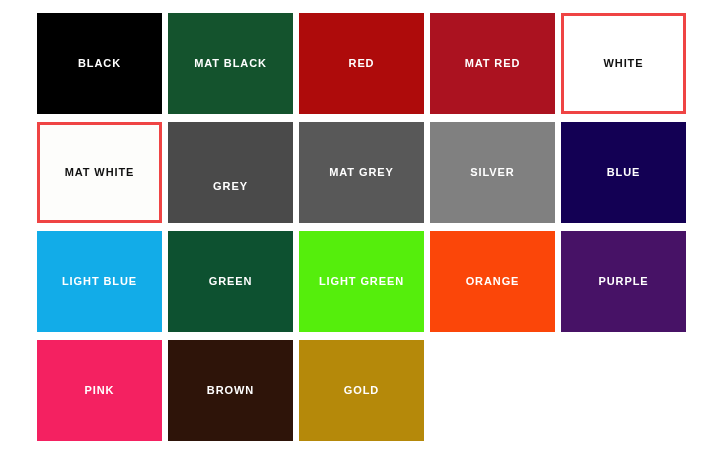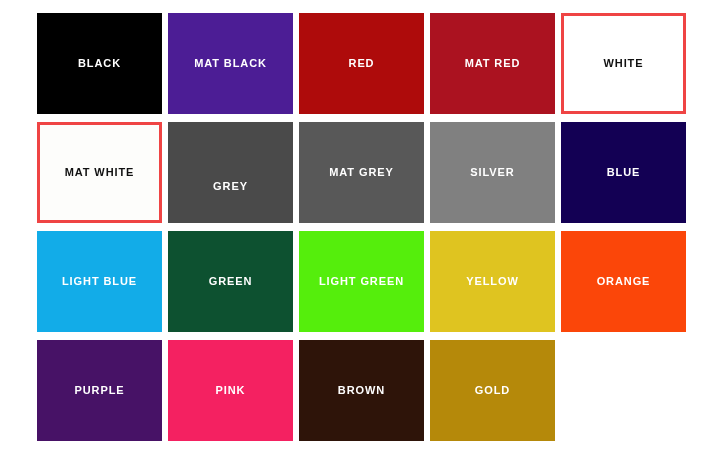--- a/index.html
+++ b/index.html
@@ -55,21 +55,21 @@
     border: none;
   }
 </style>
 </head>
 <body>
 
 <div id="swatch-grid">
     <div class="swatch" style="background: rgb(0, 0, 0);">
       <span class="swatch-label" style="color: rgb(255, 255, 255);">BLACK</span>
     </div>
-    <div class="swatch" style="background: #4c1d95;">
+    <div class="swatch" style="background: #14532d;">
       <span class="swatch-label" style="color: rgb(255, 255, 255);">MAT BLACK</span>
     </div>
     <div class="swatch" style="background: rgb(174, 11, 11);">
       <span class="swatch-label" style="color: rgb(255, 255, 255);">RED</span>
     </div>
     <div class="swatch" style="background: rgb(171, 18, 32);">
       <span class="swatch-label" style="color: rgb(255, 255, 255);">MAT RED</span>
     </div>
     <div class="swatch is-light" style="background: rgb(255, 255, 255);">
       <span class="swatch-label" style="color: rgb(17, 17, 17);">WHITE</span>
@@ -91,23 +91,20 @@
     </div>
     <div class="swatch" style="background: rgb(18, 172, 232);">
       <span class="swatch-label" style="color: rgb(255, 255, 255);">LIGHT BLUE</span>
     </div>
     <div class="swatch" style="background: rgb(13, 81, 48);">
       <span class="swatch-label" style="color: rgb(255, 255, 255);">GREEN</span>
     </div>
     <div class="swatch" style="background: rgb(85, 238, 12);">
       <span class="swatch-label" style="color: rgb(255, 255, 255);">LIGHT GREEN</span>
     </div>
-    <div class="swatch" style="background: rgb(223, 196, 32);">
-      <span class="swatch-label" style="color: rgb(255, 255, 255);">YELLOW</span>
-    </div>
     <div class="swatch" style="background: rgb(251, 70, 9);">
       <span class="swatch-label" style="color: rgb(255, 255, 255);">ORANGE</span>
     </div>
     <div class="swatch" style="background: rgb(71, 18, 102);">
       <span class="swatch-label" style="color: rgb(255, 255, 255);">PURPLE</span>
     </div>
     <div class="swatch" style="background: rgb(244, 33, 97);">
       <span class="swatch-label" style="color: rgb(255, 255, 255);">PINK</span>
     </div>
     <div class="swatch" style="background: rgb(46, 20, 9);">

